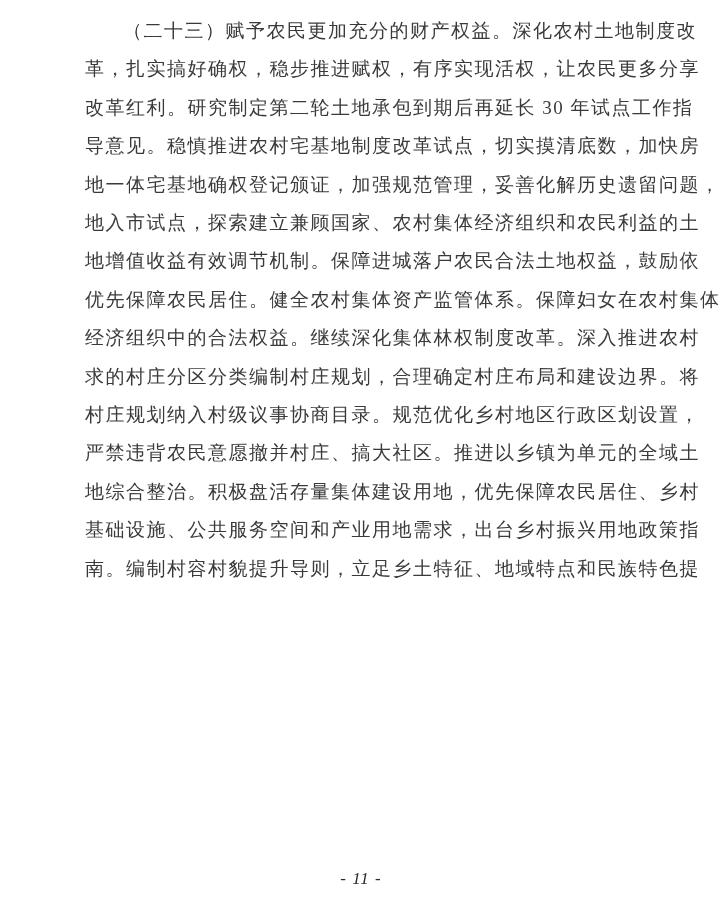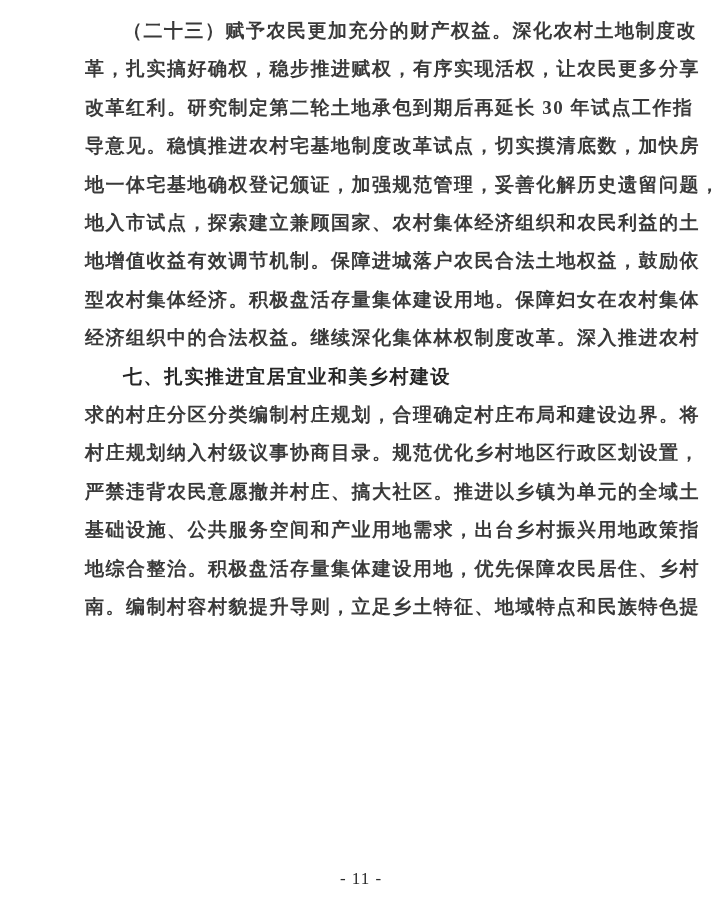--- a/index.html
+++ b/index.html
@@ -24,21 +24,21 @@
   }
   .line {
     margin: 0;
     font-size: 19px;
     line-height: 38.4px;
     letter-spacing: 1.5px;
     text-align: justify;
     text-align-last: justify;
     white-space: nowrap;
     color: #3a3a3a;
-    font-weight: 700;
+    font-weight: 400;
   }
   .line.last {
     text-align-last: left;
   }
   .indent {
     text-indent: 2em;
   }
   .heading {
     margin: 0;
     font-size: 19px;
@@ -51,41 +51,41 @@
   }
   .footer {
     position: absolute;
     top: 869px;
     left: 0;
     width: 100%;
     text-align: center;
     font-size: 17px;
     letter-spacing: 1px;
     color: #2b2b2b;
+    font-style: italic;
   }
 </style>
 </head>
 <body>
 
 <div class="page">
   <div class="body-text">
     <p class="line indent">（二十三）赋予农民更加充分的财产权益。深化农村土地制度改</p>
     <p class="line">革，扎实搞好确权，稳步推进赋权，有序实现活权，让农民更多分享</p>
     <p class="line">改革红利。研究制定第二轮土地承包到期后再延长 30 年试点工作指</p>
     <p class="line">导意见。稳慎推进农村宅基地制度改革试点，切实摸清底数，加快房</p>
     <p class="line">地一体宅基地确权登记颁证，加强规范管理，妥善化解历史遗留问题，</p>
     <p class="line">地入市试点，探索建立兼顾国家、农村集体经济组织和农民利益的土</p>
     <p class="line">地增值收益有效调节机制。保障进城落户农民合法土地权益，鼓励依</p>
-    <p class="line">型农村集体经济。积极盘活存量集体建设用地。保障妇女在农村集体</p>
+    <p class="line">优先保障农民居住。健全农村集体资产监管体系。保障妇女在农村集体</p>
     <p class="line">经济组织中的合法权益。继续深化集体林权制度改革。深入推进农村</p>
 
-    <h2 class="heading indent">七、扎实推进宜居宜业和美乡村建设</h2>
 
     <p class="line">求的村庄分区分类编制村庄规划，合理确定村庄布局和建设边界。将</p>
     <p class="line">村庄规划纳入村级议事协商目录。规范优化乡村地区行政区划设置，</p>
     <p class="line">严禁违背农民意愿撤并村庄、搞大社区。推进以乡镇为单元的全域土</p>
+    <p class="line">地综合整治。积极盘活存量集体建设用地，优先保障农民居住、乡村</p>
     <p class="line">基础设施、公共服务空间和产业用地需求，出台乡村振兴用地政策指</p>
-    <p class="line">地综合整治。积极盘活存量集体建设用地，优先保障农民居住、乡村</p>
     <p class="line">南。编制村容村貌提升导则，立足乡土特征、地域特点和民族特色提</p>
   </div>
 
   <div class="footer">- 11 -</div>
 </div>
 
 </body></html>

